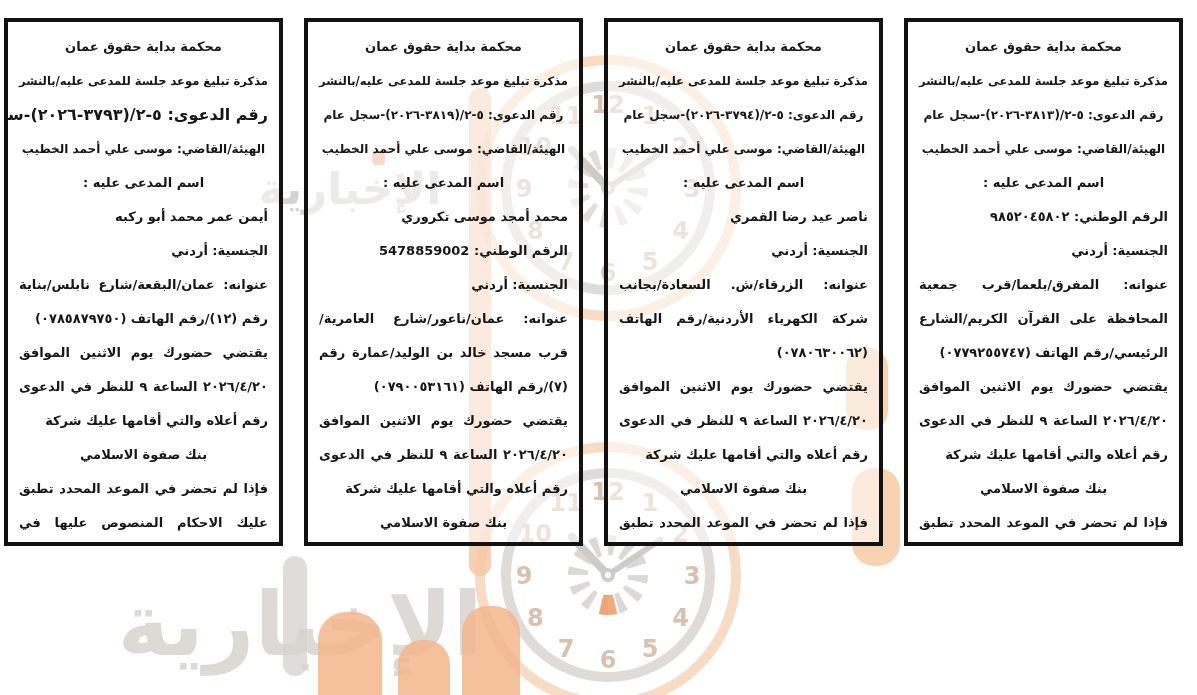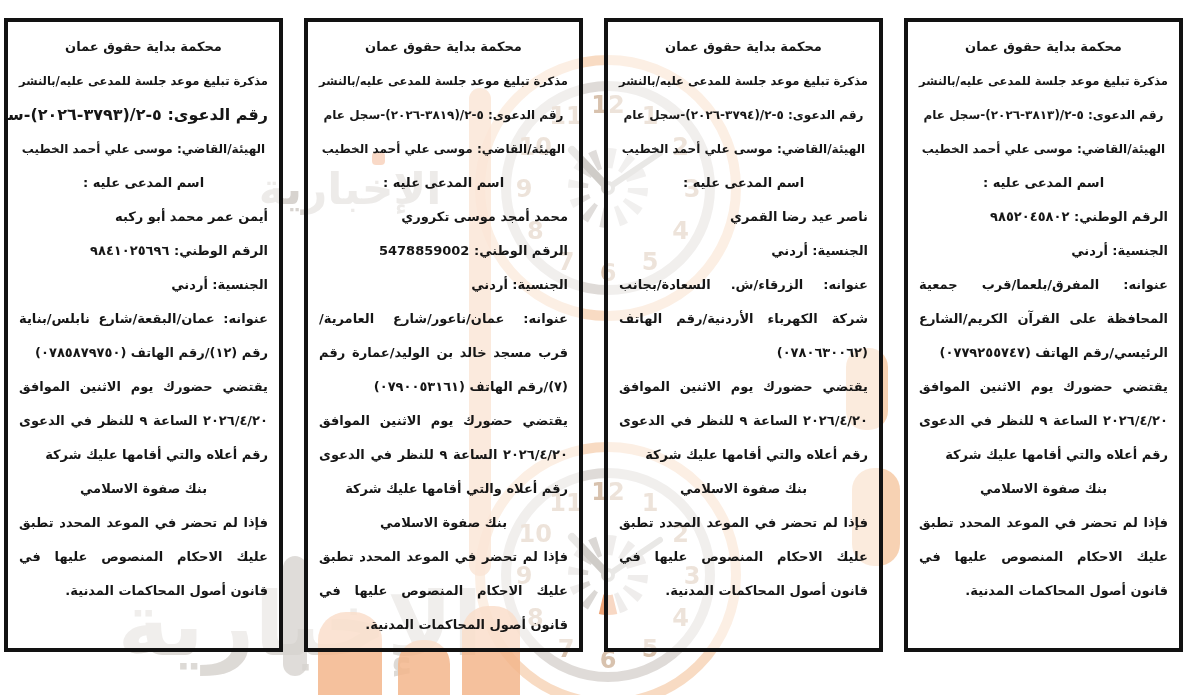--- a/index.html
+++ b/index.html
@@ -20,21 +20,21 @@
   .hand{stroke:#cfccc8;stroke-linecap:round;fill:none;}
   .wm-num{font-size:24px;font-weight:700;fill:#d8c2ae;text-anchor:middle;font-family:"DejaVu Sans",sans-serif;}
   .wm-brand{font-size:44px;font-weight:700;fill:#d7d3cf;text-anchor:middle;font-family:"DejaVu Sans",sans-serif;}
   .wm-brand-lg{font-size:88px;font-weight:700;fill:#dad6d2;text-anchor:middle;opacity:.9;font-family:"DejaVu Sans",sans-serif;}
   
   .cards{
     position:absolute;left:14px;right:14px;top:18px;bottom:23px;
     display:flex;gap:21px;z-index:1;
   }
   .card{
-    width:279px;height:634px;box-sizing:border-box;flex:0 0 auto;
+    width:279px;height:528px;box-sizing:border-box;flex:0 0 auto;
     border:4px solid #121212;background:rgba(255,255,255,.55);
     padding:8px 11px;overflow:hidden;
   }
   .card p{margin:0;font-size:13px;line-height:34px;color:#161616;}
   .c{text-align:center;white-space:nowrap;}
   .r{text-align:right;white-space:nowrap;}
   .j{text-align:justify;}
   .name{text-align:right;white-space:nowrap;font-size:17px;line-height:40px;}
 </style>
 </head>
@@ -151,21 +151,20 @@
       <p class="j">فإذا لم تحضر في الموعد المحدد تطبق عليك الاحكام المنصوص عليها في قانون أصول المحاكمات المدنية.</p>
     </article>
 
     <article class="card">
       <p class="c">محكمة بداية حقوق عمان</p>
       <p class="c" style="font-size: 11.5px;">مذكرة تبليغ موعد جلسة للمدعى عليه/بالنشر</p>
       <p class="c" style="font-size: 16px;">رقم الدعوى: ٥-٢/(٣٧٩٣-٢٠٢٦)-سجل عام</p>
       <p class="c" style="font-size: 12px;">الهيئة/القاضي: موسى علي أحمد الخطيب</p>
       <p class="c">اسم المدعى عليه :</p>
       <p class="name">أيمن عمر محمد أبو ركبه</p>
-      <p class="r">الرقم الوطني: ٩٨٤١٠٢٥٦٩٦</p>
       <p class="r">الجنسية: أردني</p>
       <p class="j">عنوانه: عمان/البقعة/شارع نابلس/بناية رقم (١٢)/رقم الهاتف (٠٧٨٥٨٧٩٧٥٠)</p>
       <p class="j">يقتضي حضورك يوم الاثنين الموافق ٢٠٢٦/٤/٢٠ الساعة ٩ للنظر في الدعوى رقم أعلاه والتي أقامها عليك شركة</p>
       <p class="c">بنك صفوة الاسلامي</p>
       <p class="j">فإذا لم تحضر في الموعد المحدد تطبق عليك الاحكام المنصوص عليها في قانون أصول المحاكمات المدنية.</p>
     </article>
 
   </div>
 </div>
 

